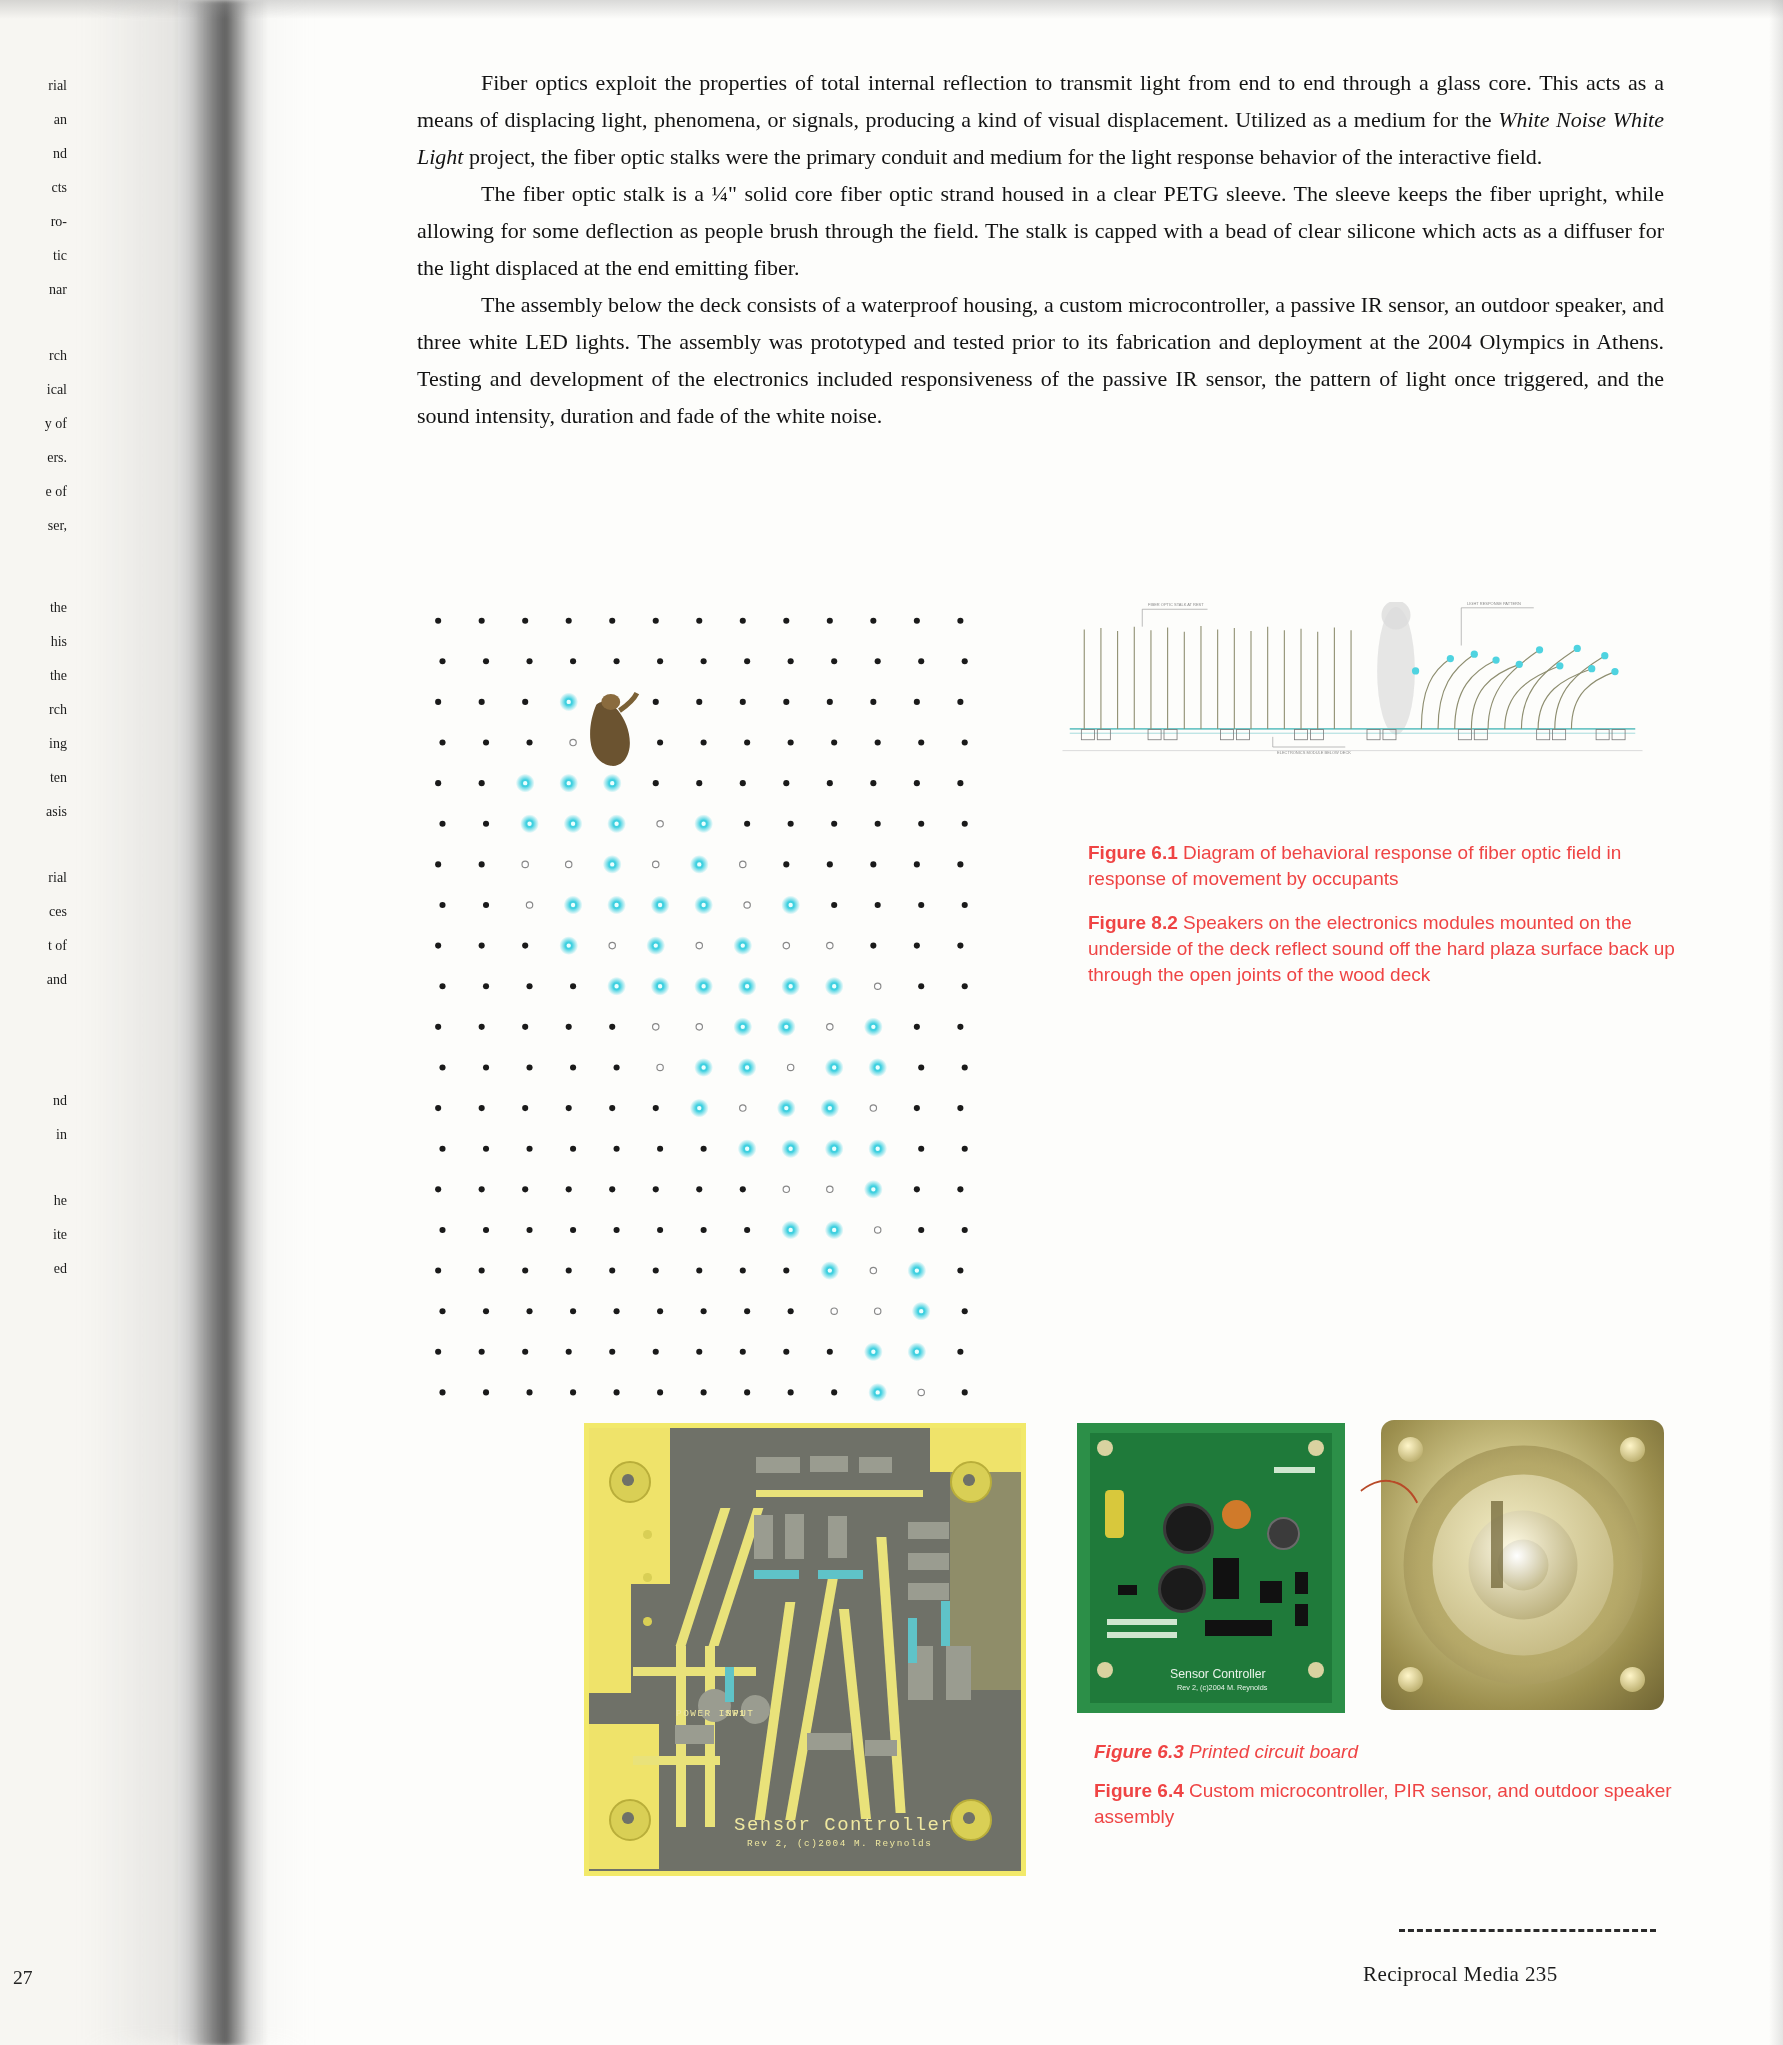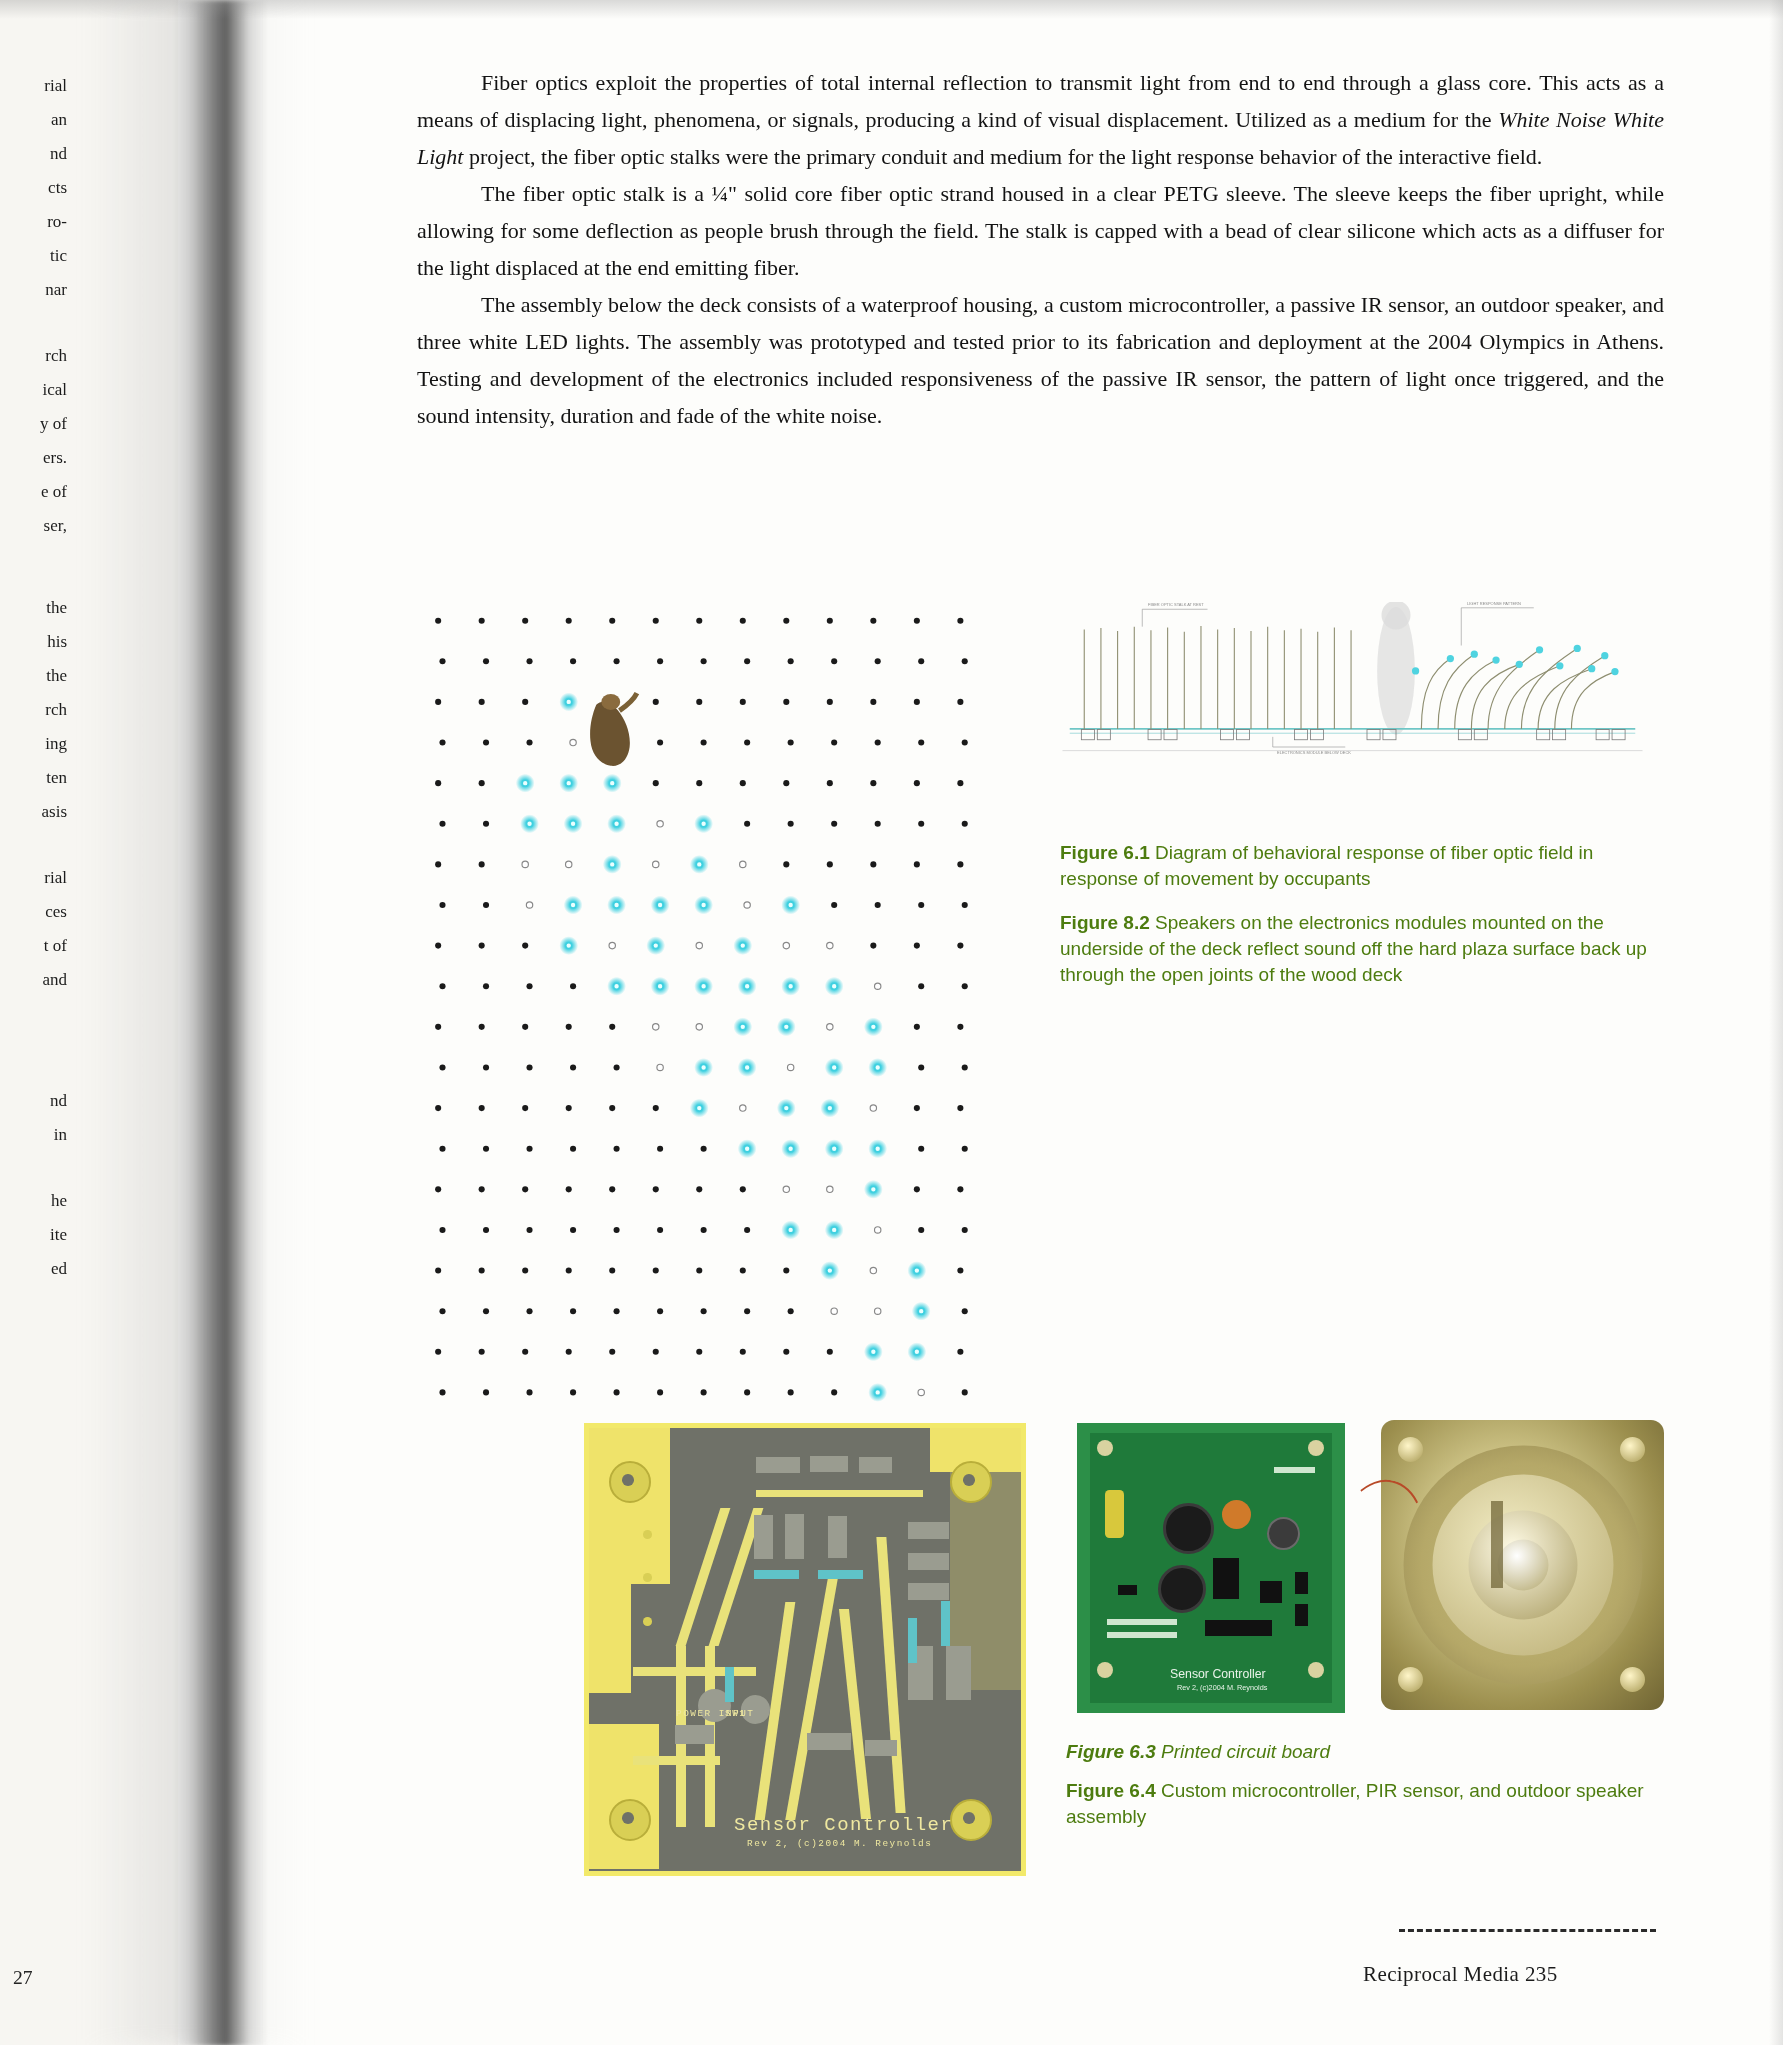--- a/index.html
+++ b/index.html
@@ -46,21 +46,21 @@
   }
   .page-edge-right{
     position:absolute;right:0;top:0;width:14.5px;height:2046px;
     background:linear-gradient(to left, rgba(170,170,170,.30), rgba(255,255,255,0));
   }
 
   
   .leftcol{
     position:absolute;left:0;top:69px;width:67px;
     text-align:right;
-    font-size:17px;line-height:34px;color:#1c1c1c;
+    font-size:14px;line-height:34px;color:#1c1c1c;
     font-family:"Liberation Serif", serif;
   }
   .leftcol .blk{margin-bottom:32px;}
   .left-folio{
     position:absolute;left:13px;top:1967px;
     font-size:19.6px;color:#232323;
   }
 
   
   .maintext{
@@ -82,21 +82,21 @@
   
   .dotfield{
     position:absolute;left:428px;top:609px;width:573px;height:798px;
   }
   .dotfield svg{display:block;}
 
   
   .caption{
     position:absolute;
     font-family:"Liberation Sans", sans-serif;
-    font-size:19px;line-height:26px;color:#4d7c0f;
+    font-size:19px;line-height:26px;color:#ef4444;margin-left:28px;
   }
   .caption b{font-weight:bold;}
   .cap61{left:1060px;top:840px;width:595px;}
   .cap62{left:1060px;top:910px;width:587px;}
   .cap63{left:1066px;top:1739px;width:580px;font-style:italic;}
   .cap64{left:1066px;top:1778px;width:580px;}
 
   
   .pcb{
     position:absolute;left:584px;top:1423px;width:442px;height:453px;

